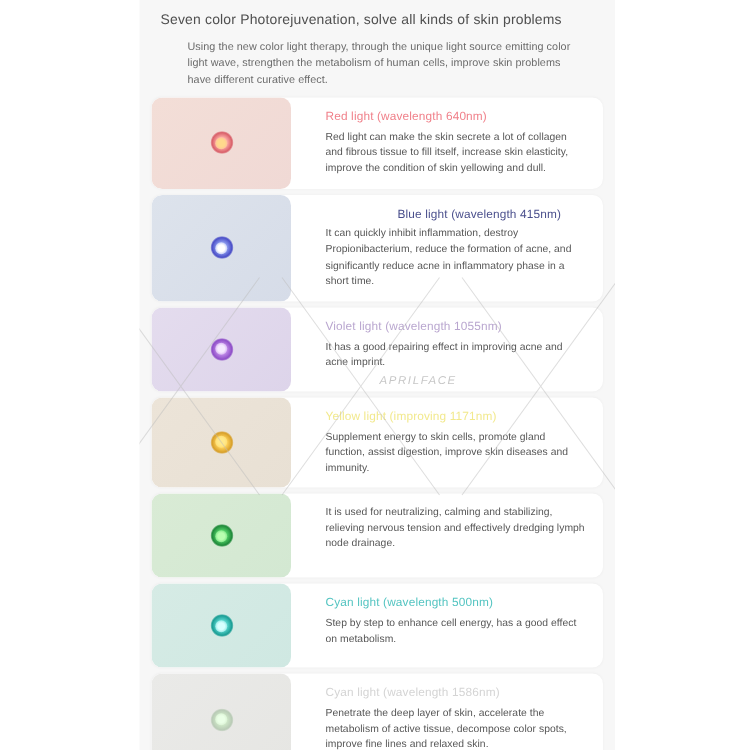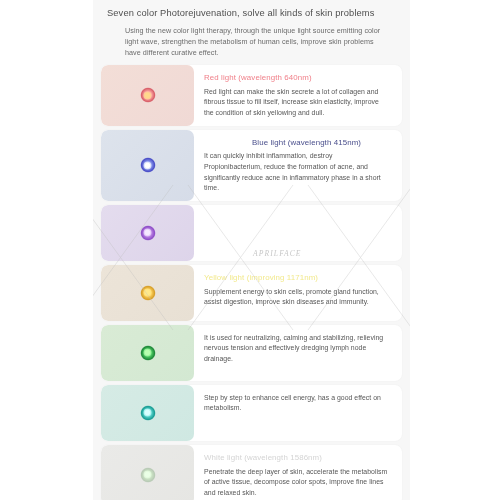--- a/index.html
+++ b/index.html
@@ -55,20 +55,21 @@
   }
   .card {
     display: flex;
     align-items: stretch;
     background: #ffffff;
     border-radius: 7px;
     margin-bottom: 4px;
     overflow: hidden;
     box-shadow: 0 0 2px rgba(0,0,0,0.045);
     min-height: 56px;
+    gap: 13px;
   }
   .thumb {
     width: 93px;
     flex: 0 0 93px;
     border-radius: 7px;
     position: relative;
   }
   .lamp {
     position: absolute;
     left: 50%;
@@ -121,21 +122,21 @@
     height: 500px;
     pointer-events: none;
     z-index: 5;
   }
   .wm-text {
     position: absolute;
     font-size: 7.6px;
     font-style: italic;
     letter-spacing: 1.1px;
     color: rgba(120,120,120,0.42);
-    font-family: Liberation Serif, serif;
+    font-family: Liberation Sans, sans-serif;
     white-space: nowrap;
   }
 </style>
 </head>
 <body>
 
 <div id="page">
 
   <div id="content">
 
@@ -169,20 +170,24 @@
             <div class="card-desc">It can quickly inhibit inflammation, destroy Propionibacterium, reduce the formation of acne, and significantly reduce acne in inflammatory phase in a short time.</div>
           </div>
         </div>
         <div class="card">
           <div class="thumb" style="background: linear-gradient(135deg, rgb(228, 220, 238) 0%, rgb(221, 212, 234) 100%);">
             <div class="lamp">
               <div class="ring" style="background: radial-gradient(circle, rgb(192, 138, 232) 30%, rgb(143, 79, 200) 62%, rgba(255, 255, 255, 0) 78%);"></div>
               <div class="core" style="background: radial-gradient(circle, rgb(245, 232, 255) 40%, rgb(192, 138, 232) 100%);"></div>
             </div>
           </div>
+          <div class="card-body">
+            <div class="card-title" style="color: rgb(185, 166, 207);">Violet light (wavelength 1055nm)</div>
+            <div class="card-desc">It has a good repairing effect in improving acne and acne imprint.</div>
+          </div>
         </div>
         <div class="card">
           <div class="thumb" style="background: linear-gradient(135deg, rgb(236, 228, 216) 0%, rgb(232, 224, 212) 100%);">
             <div class="lamp">
               <div class="ring" style="background: radial-gradient(circle, rgb(255, 212, 94) 30%, rgb(216, 160, 42) 62%, rgba(255, 255, 255, 0) 78%);"></div>
               <div class="core" style="background: radial-gradient(circle, rgb(255, 233, 138) 40%, rgb(255, 212, 94) 100%);"></div>
             </div>
           </div>
           <div class="card-body">
             <div class="card-title" style="color: rgb(242, 233, 141);">Yellow light (improving 1171nm)</div>
@@ -201,32 +206,33 @@
           </div>
         </div>
         <div class="card">
           <div class="thumb" style="background: linear-gradient(135deg, rgb(214, 235, 229) 0%, rgb(207, 232, 226) 100%);">
             <div class="lamp">
               <div class="ring" style="background: radial-gradient(circle, rgb(95, 217, 210) 30%, rgb(26, 158, 149) 62%, rgba(255, 255, 255, 0) 78%);"></div>
               <div class="core" style="background: radial-gradient(circle, rgb(216, 255, 255) 40%, rgb(95, 217, 210) 100%);"></div>
             </div>
           </div>
           <div class="card-body">
+            <div class="card-title" style="color: rgb(83, 196, 193);">Cyan light (wavelength 500nm)</div>
             <div class="card-desc">Step by step to enhance cell energy, has a good effect on metabolism.</div>
           </div>
         </div>
         <div class="card">
           <div class="thumb" style="background: linear-gradient(135deg, rgb(234, 234, 232) 0%, rgb(230, 230, 227) 100%);">
             <div class="lamp">
               <div class="ring" style="background: radial-gradient(circle, rgb(207, 232, 200) 30%, rgb(185, 203, 182) 62%, rgba(255, 255, 255, 0) 78%);"></div>
               <div class="core" style="background: radial-gradient(circle, rgb(234, 255, 230) 40%, rgb(207, 232, 200) 100%);"></div>
             </div>
           </div>
           <div class="card-body">
-            <div class="card-title" style="color: rgb(212, 212, 212);">White light (wavelength 1586nm)</div>
+            <div class="card-title" style="color: rgb(212, 212, 212);">Cyan light (wavelength 1586nm)</div>
             <div class="card-desc">Penetrate the deep layer of skin, accelerate the metabolism of active tissue, decompose color spots, improve fine lines and relaxed skin.</div>
           </div>
         </div>
       </div>
 
   </div>
 
   <svg id="watermark" viewBox="0 0 317 500" preserveAspectRatio="none" xmlns="http://www.w3.org/2000/svg">
     <g stroke="#bdbdbd" stroke-width="0.7" opacity="0.5" fill="none">
       <line x1="95" y1="185" x2="200" y2="330"></line>

